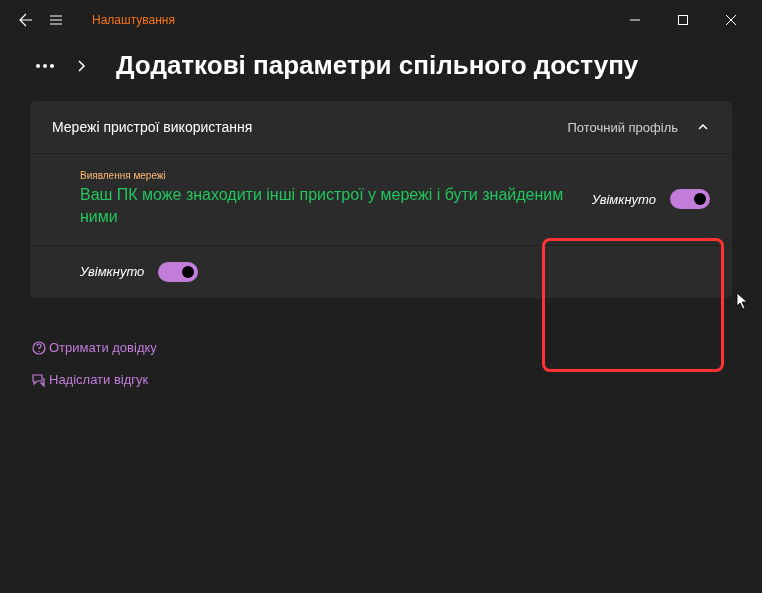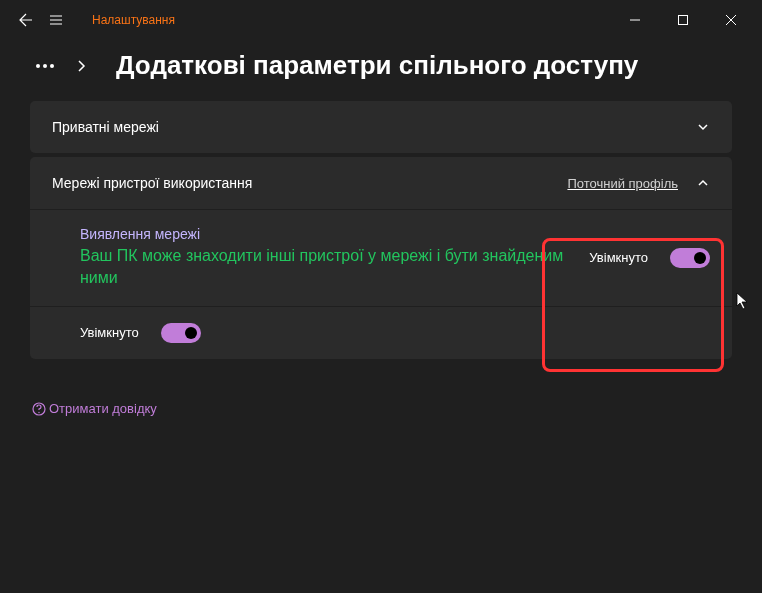--- a/index.html
+++ b/index.html
@@ -90,21 +90,20 @@
       cursor: pointer;
     }
     .section-header-title {
       font-size: 14px;
       color: #ffffff;
     }
     .section-header-right {
       display: flex;
       align-items: center;
       gap: 18px;
-      text-decoration: underline;
     }
     .profile-label {
       font-size: 13px;
       color: #d0d0d0;
     }
     .chevron {
       color: #ffffff;
     }
     .section-body {
       border-top: 1px solid #1f1f1f;
@@ -128,33 +127,34 @@
       border-top: 1px solid #1f1f1f;
     }
     .setting-row:first-child {
       border-top: none;
     }
     .setting-text {
       flex: 1;
       padding-right: 20px;
     }
     .setting-title {
-      font-size: 14px;
-      color: #c4b5fd;
+      font-size: 10px;
+      color: #fdba74;
       margin-bottom: 3px;
     }
     .setting-desc {
       font-size: 16px;
       color: #22c55e;
       line-height: 1.4;
     }
     .toggle-group {
       display: flex;
       align-items: center;
-      gap: 22px;
+      gap: 14px;
+      font-style: italic;
     }
     .toggle-label {
       font-size: 13px;
       color: #ffffff;
     }
     .toggle {
       width: 40px;
       height: 20px;
       background: #c17dd9;
       border-radius: 10px;
@@ -241,30 +241,20 @@
       <span></span>
   </div>
   <svg width="10" height="14" viewBox="0 0 10 14">
     <path d="M3 2 L8 7 L3 12" stroke="#ffffff" stroke-width="1.5" fill="none"></path>
   </svg>
   <h1 class="page-title">Додаткові параметри спільного доступу</h1>
 </div>
 
 <div class="content">
 
-  <div class="section">
-    <div class="section-header">
-      <div class="section-header-title">Приватні мережі</div>
-      <div class="section-header-right">
-        <svg class="chevron" width="14" height="14" viewBox="0 0 14 14">
-          <path d="M3 5 L7 9 L11 5" stroke="currentColor" stroke-width="1.5" fill="none"></path>
-        </svg>
-      </div>
-    </div>
-  </div>
 
   <div class="section">
     <div class="section-header">
       <div class="section-header-title">Мережі пристрої використання</div>
       <div class="section-header-right">
         <div class="profile-label">Поточний профіль</div>
         <svg class="chevron" width="14" height="14" viewBox="0 0 14 14">
           <path d="M3 9 L7 5 L11 9" stroke="currentColor" stroke-width="1.5" fill="none"></path>
         </svg>
       </div>
@@ -300,19 +290,28 @@
   <div class="footer-link">
     <div class="footer-icon">
       <svg width="16" height="16" viewBox="0 0 16 16">
         <circle cx="8" cy="8" r="6" stroke="currentColor" stroke-width="1.2" fill="none"></circle>
         <path d="M6 6 Q6 4 8 4 Q10 4 10 6 Q10 7.5 8 8 L8 9" stroke="currentColor" stroke-width="1.2" fill="none"></path>
         <circle cx="8" cy="11.5" r="0.7" fill="currentColor"></circle>
       </svg>
     </div>
     <div class="footer-link-text">Отримати довідку</div>
   </div>
+  <div class="footer-link">
+    <div class="footer-icon">
+      <svg width="16" height="16" viewBox="0 0 16 16">
+        <path d="M2 3 H11 V9 H6 L3 12 V9 H2 Z" stroke="currentColor" stroke-width="1.2" fill="none"></path>
+        <path d="M13 6 V11 H10 L13 14 V11" stroke="currentColor" stroke-width="1.2" fill="none"></path>
+      </svg>
+    </div>
+    <div class="footer-link-text">Надіслати відгук</div>
+  </div>
 </div>
 
 <div class="highlight-box"></div>
 
 <svg class="cursor-arrow" width="14" height="18" viewBox="0 0 14 18">
   <path d="M1 1 L1 14 L4 11 L7 17 L9 16 L6 10 L11 10 Z" fill="#ffffff" stroke="#000000" stroke-width="0.8"></path>
 </svg>
 
 </body></html>

